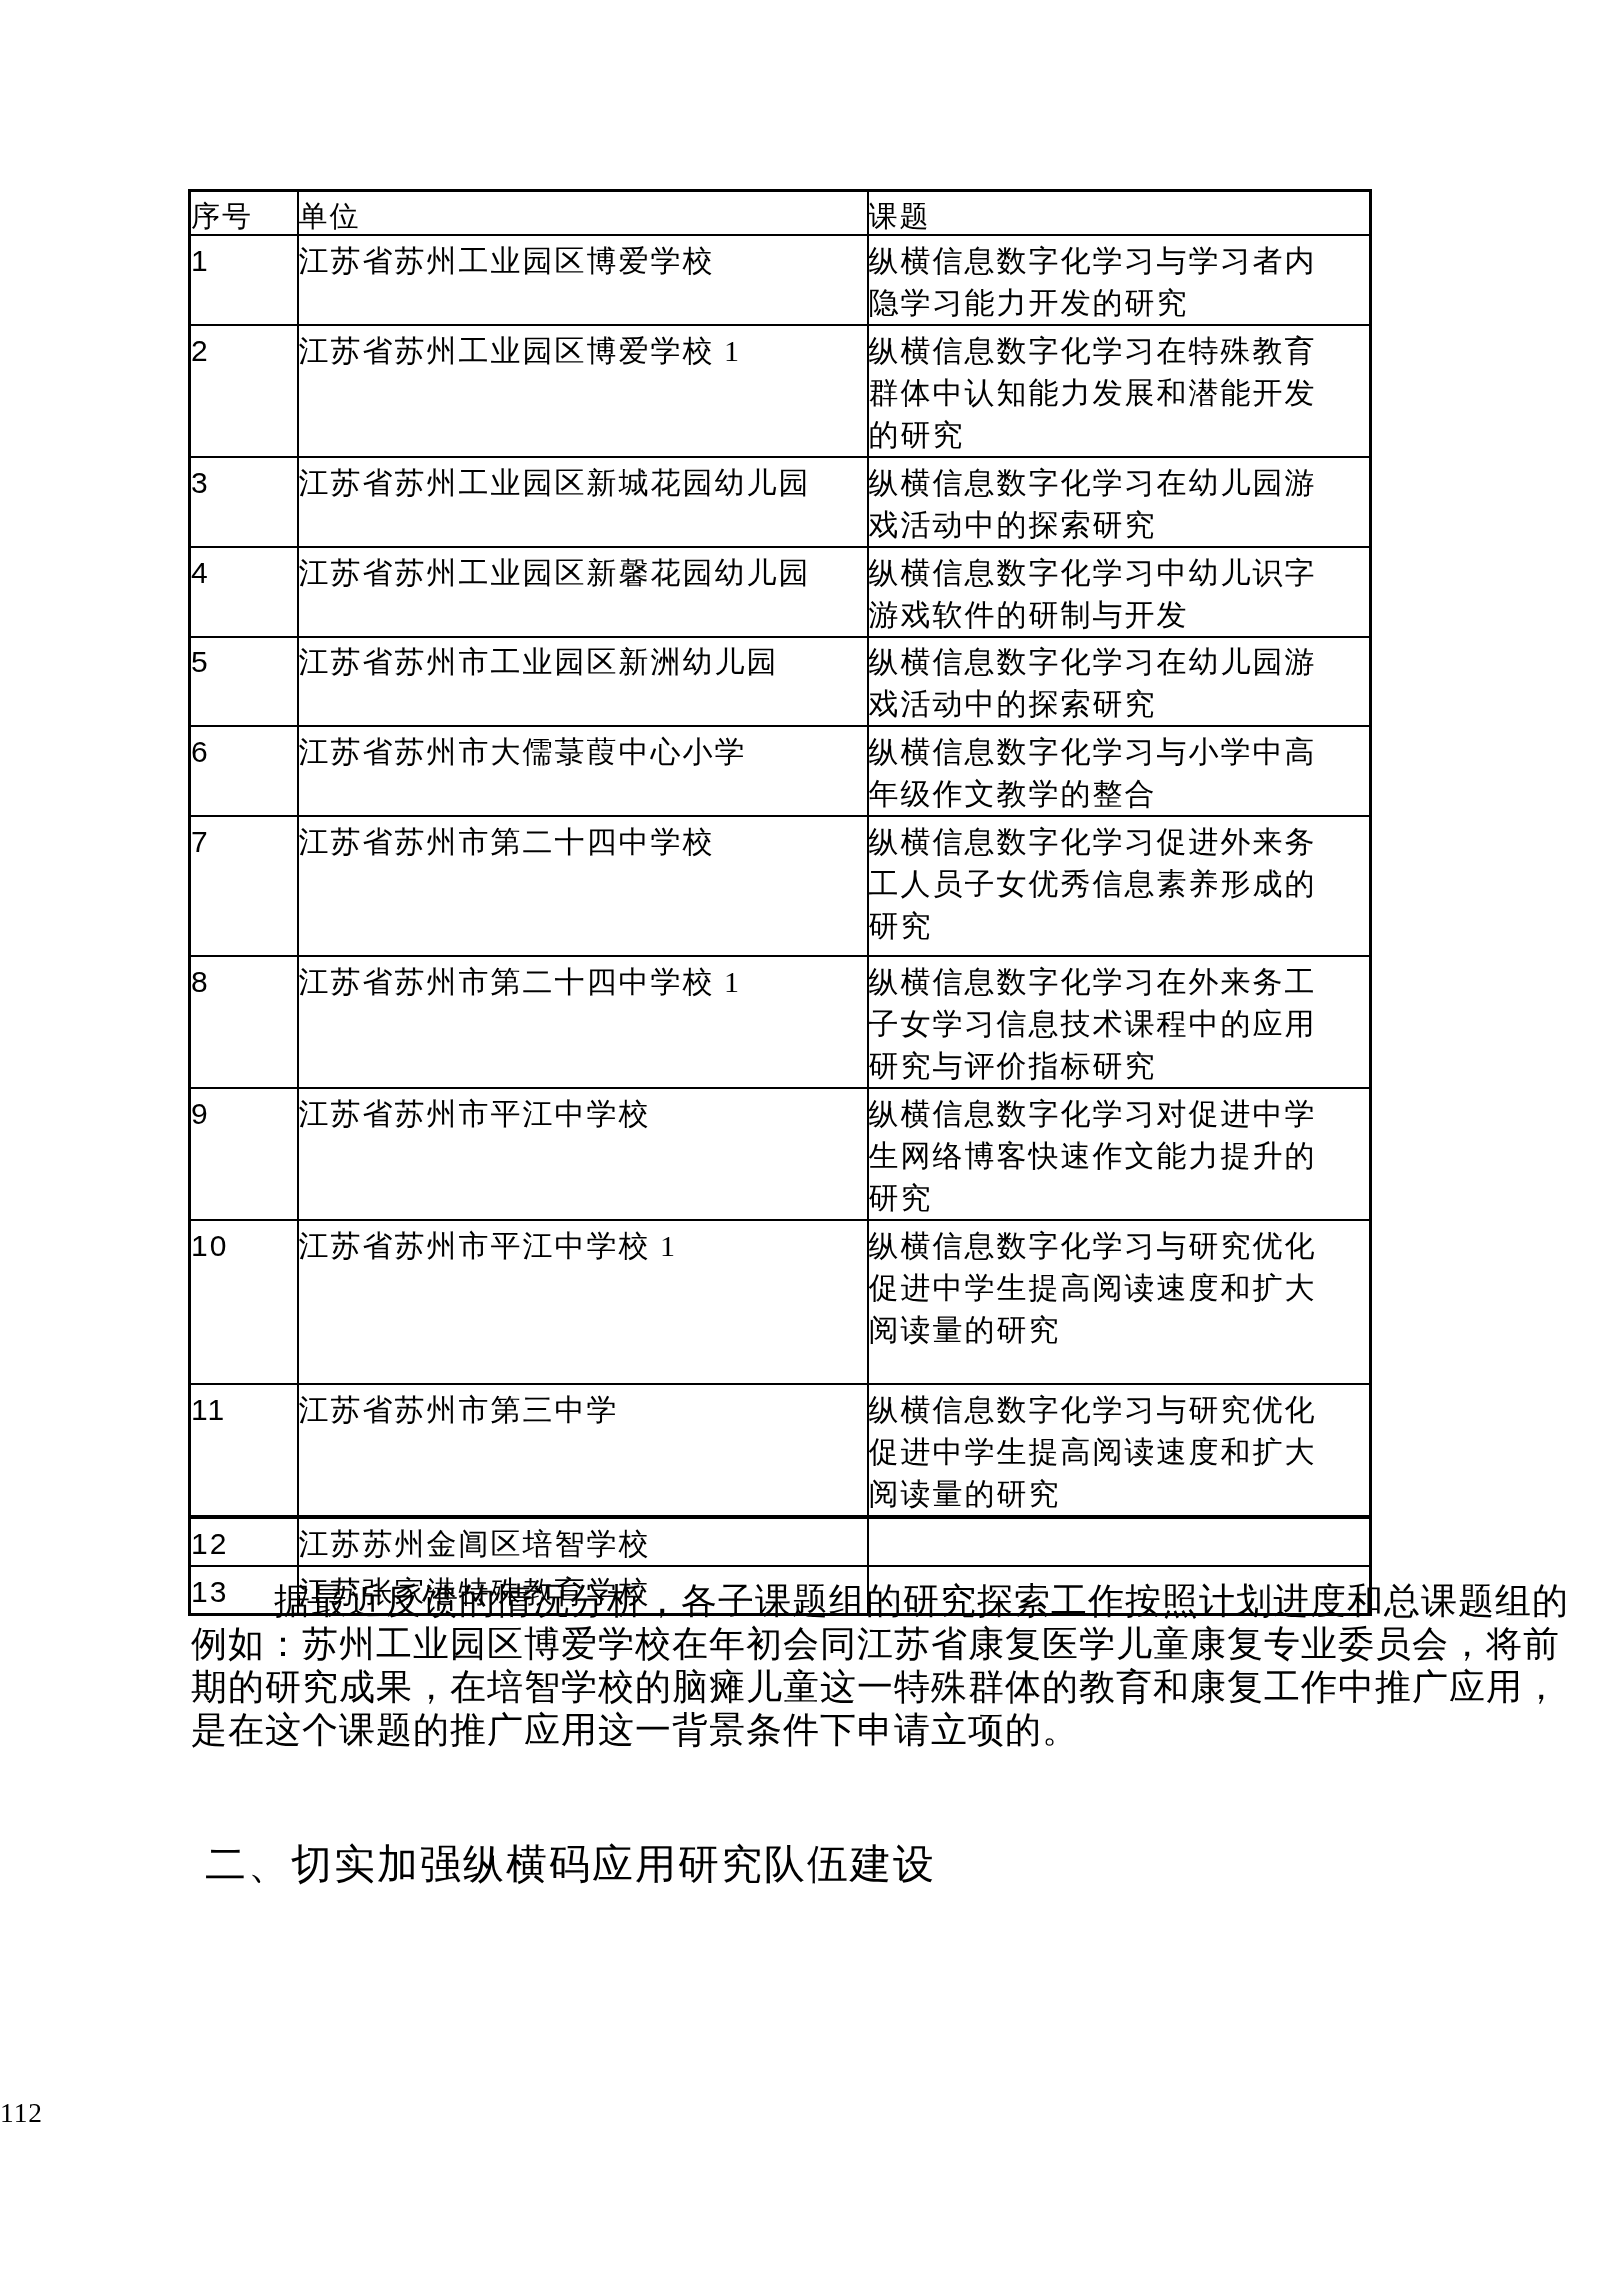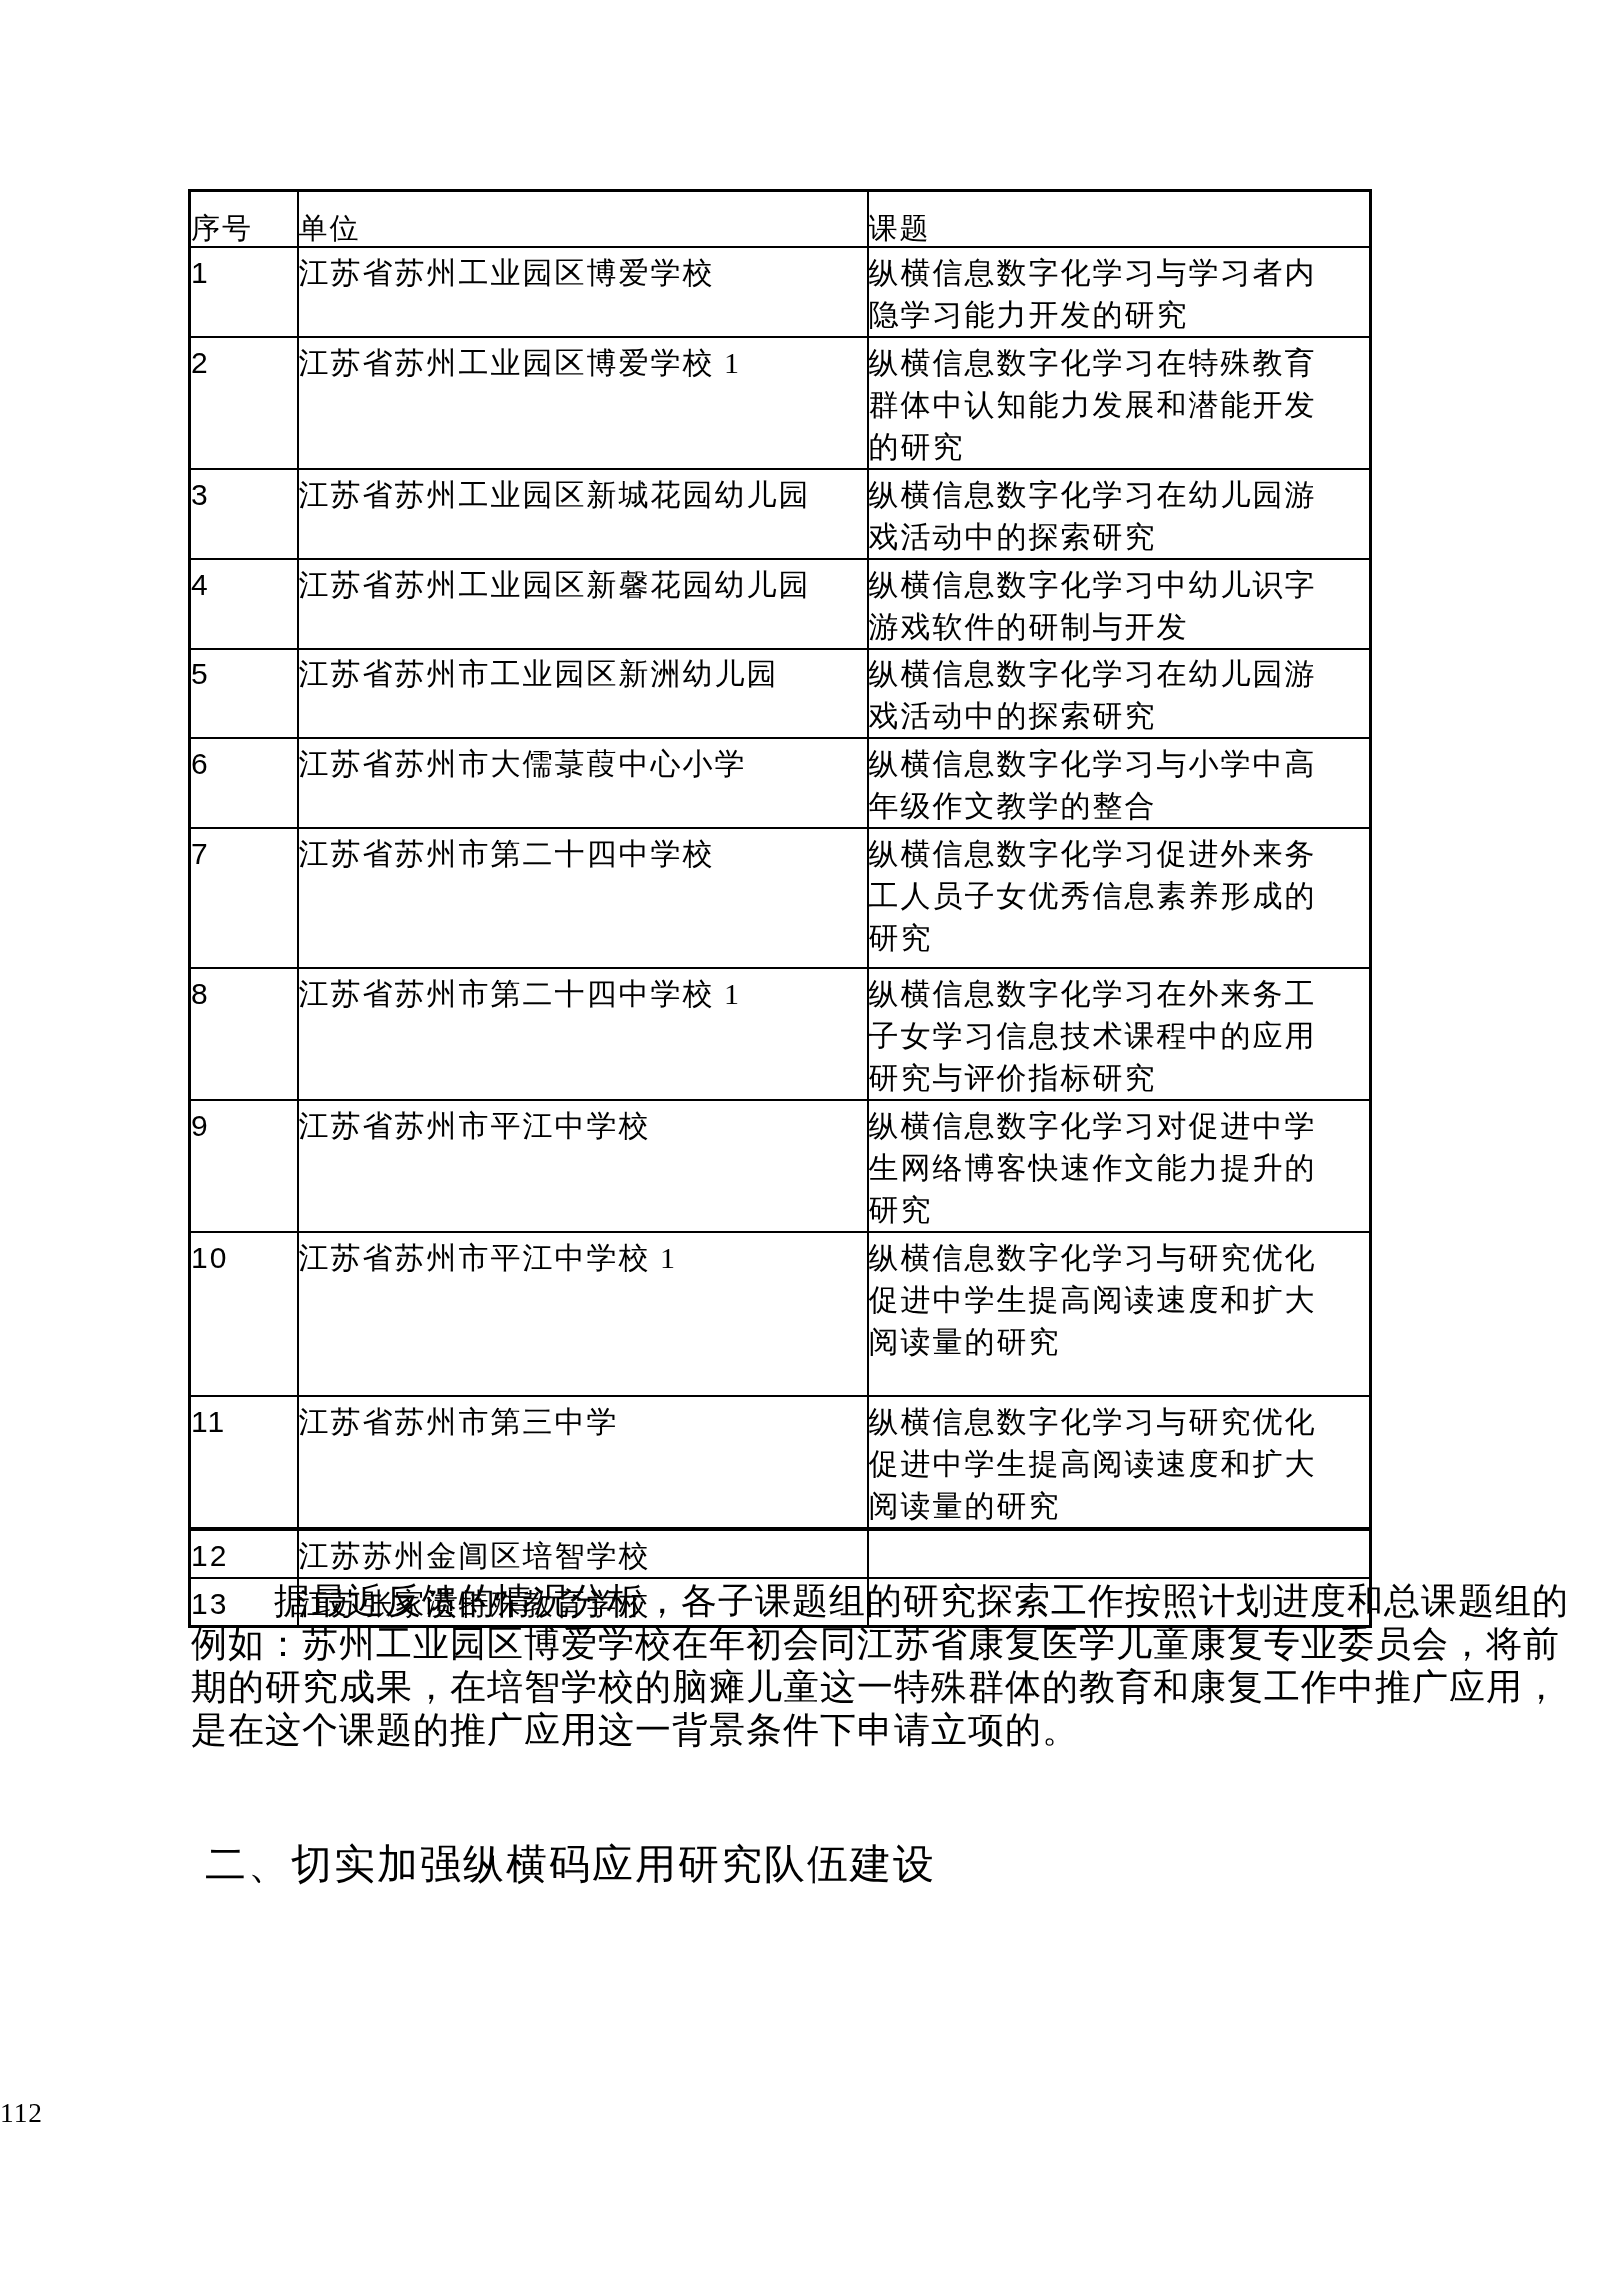--- a/index.html
+++ b/index.html
@@ -23,21 +23,21 @@
     border: 2.9px solid #000;
     vertical-align: top;
     padding: 3.9px 0 0 0;
     font-size: 30px;
     line-height: 42px;
     letter-spacing: 2px;
     font-weight: normal;
     text-align: left;
     overflow: hidden;
   }
-  table.results th { font-size: 29px; line-height: 35px; padding-top: 19px; }
+  table.results th { font-size: 29px; line-height: 35px; padding-top: 7px; }
   col.c-no    { width: 108px; }
   col.c-unit  { width: 570px; }
   col.c-topic { width: 503px; }
   th.h-no, td.no-cell   { padding-left: 23.5px; }
   td.no-cell { font-family: "Liberation Sans", sans-serif; font-size: 29px; letter-spacing: 0; }
   th.h-unit, td.unit-cell  { padding-left: 35px; }
   th.h-topic, td.topic-cell { padding-left: 11.8px; }
   td.topic-cell .tline { white-space: nowrap; }
   tr.thick-top td { border-top-width: 4.9px; }
 

